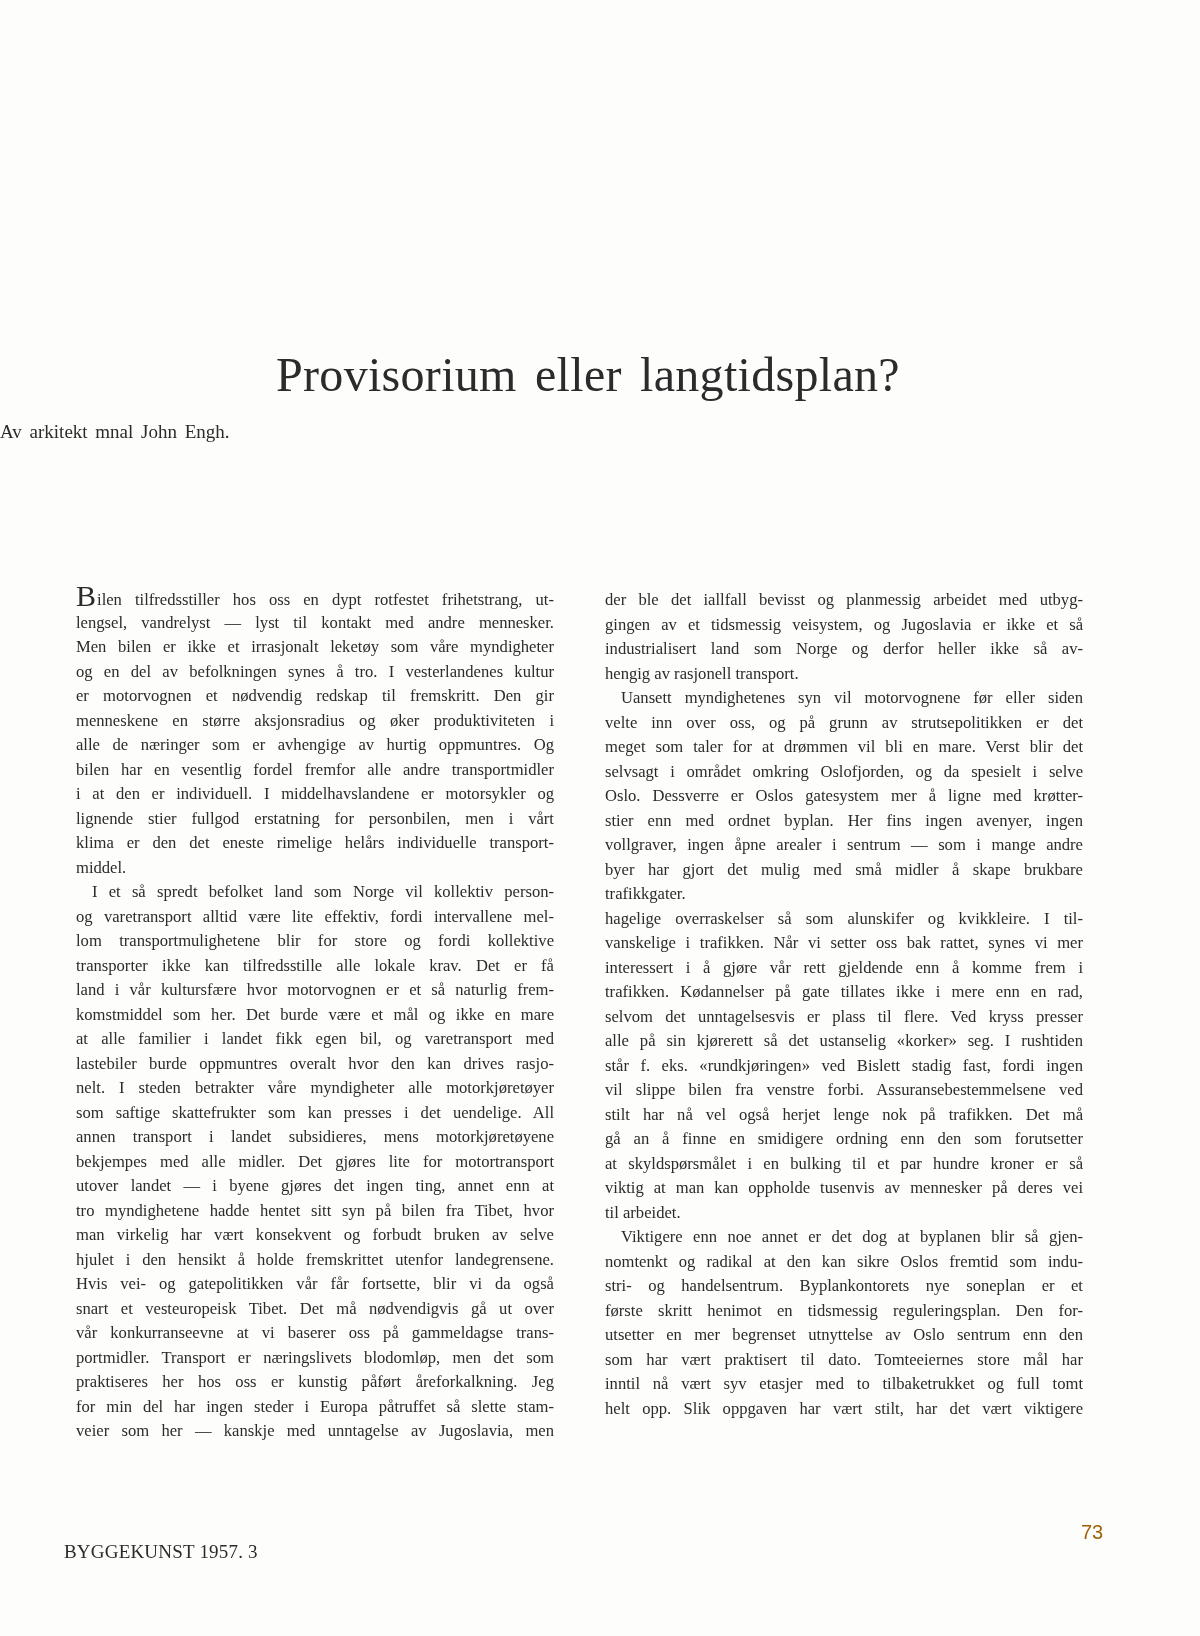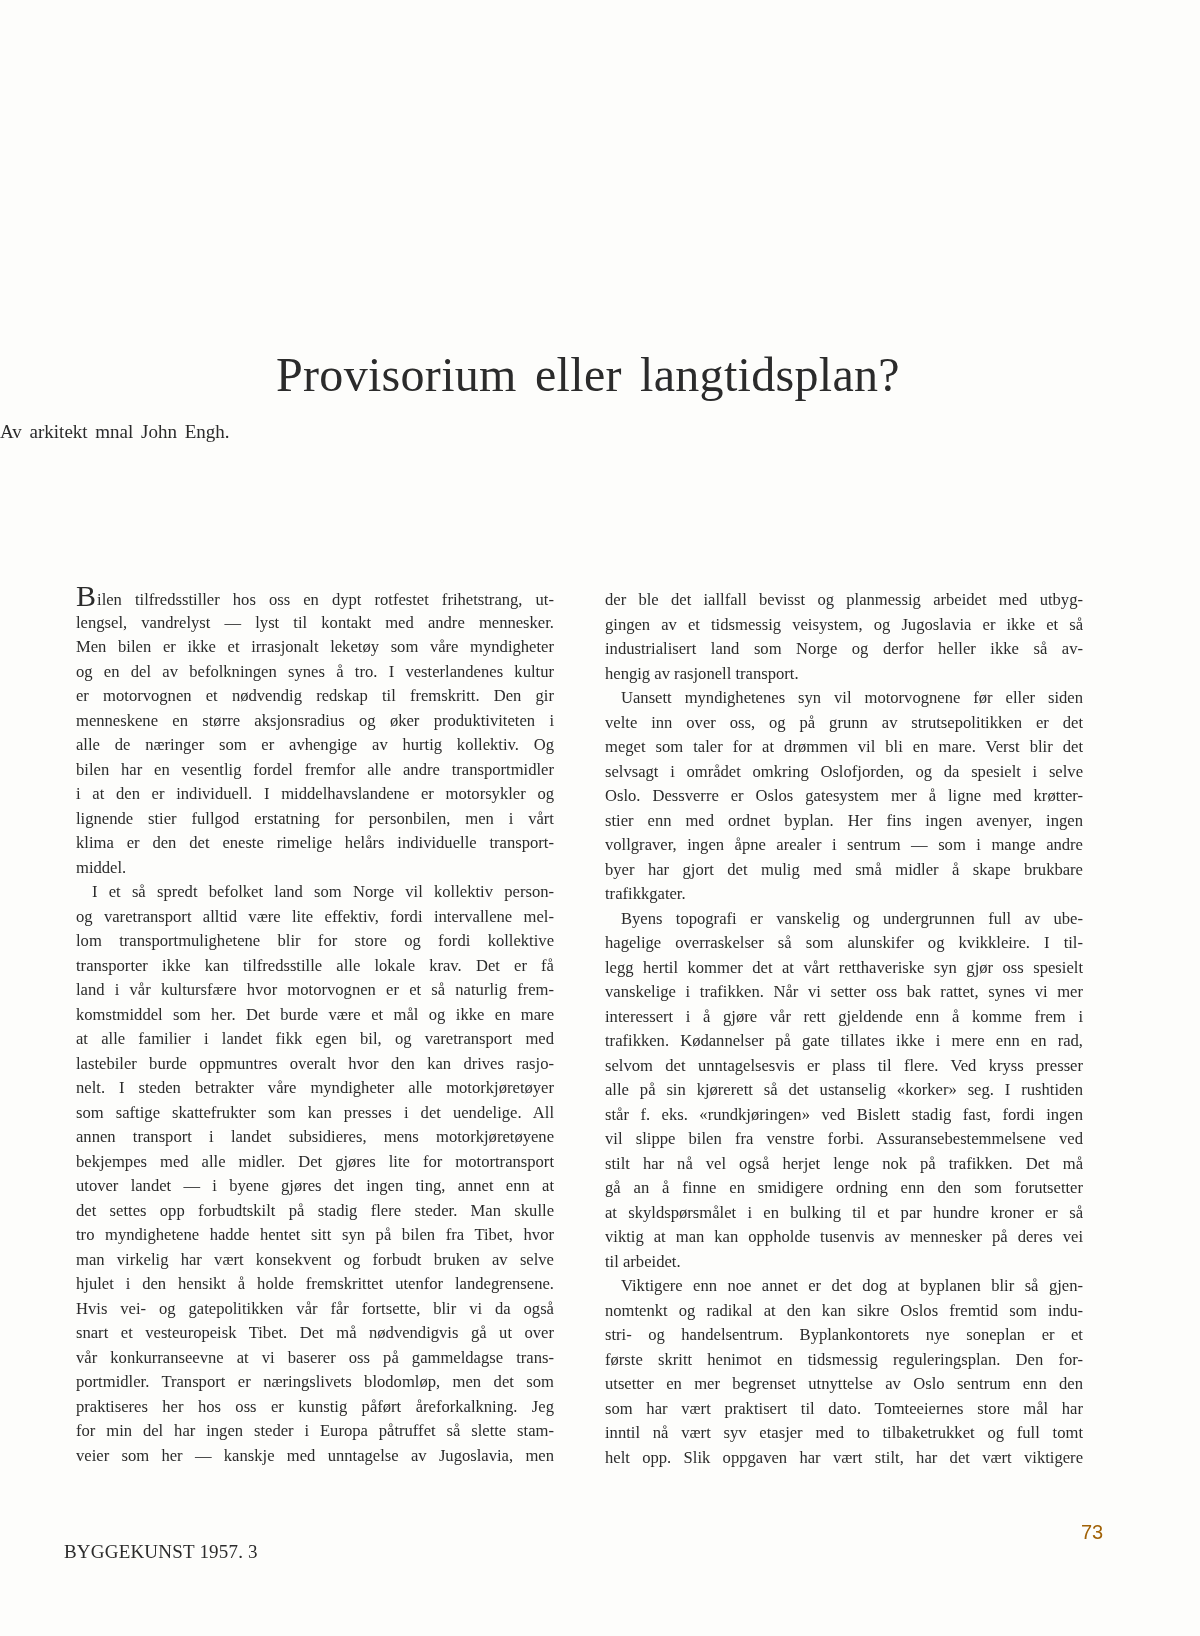--- a/index.html
+++ b/index.html
@@ -90,40 +90,39 @@
 <h1 class="title">Provisorium eller langtidsplan?</h1>
 <p class="byline">Av arkitekt mnal John Engh.</p>
 
 <div class="col col-left" id="col-left">
     <span class="line"><span class="dropcap">B</span><span>ilen tilfredsstiller hos oss en dypt rotfestet frihetstrang, ut-</span></span>
     <span class="line"><span>lengsel, vandrelyst — lyst til kontakt med andre mennesker.</span></span>
     <span class="line"><span>Men bilen er ikke et irrasjonalt leketøy som våre myndigheter</span></span>
     <span class="line"><span>og en del av befolkningen synes å tro. I vesterlandenes kultur</span></span>
     <span class="line"><span>er motorvognen et nødvendig redskap til fremskritt. Den gir</span></span>
     <span class="line"><span>menneskene en større aksjonsradius og øker produktiviteten i</span></span>
-    <span class="line"><span>alle de næringer som er avhengige av hurtig kollektiv. Og</span></span>
+    <span class="line"><span>alle de næringer som er avhengige av hurtig oppmuntres. Og</span></span>
     <span class="line"><span>bilen har en vesentlig fordel fremfor alle andre transportmidler</span></span>
     <span class="line"><span>i at den er individuell. I middelhavslandene er motorsykler og</span></span>
     <span class="line"><span>lignende stier fullgod erstatning for personbilen, men i vårt</span></span>
     <span class="line"><span>klima er den det eneste rimelige helårs individuelle transport-</span></span>
     <span class="line last"><span>middel.</span></span>
     <span class="line indent"><span>I et så spredt befolket land som Norge vil kollektiv person-</span></span>
     <span class="line"><span>og varetransport alltid være lite effektiv, fordi intervallene mel-</span></span>
     <span class="line"><span>lom transportmulighetene blir for store og fordi kollektive</span></span>
     <span class="line"><span>transporter ikke kan tilfredsstille alle lokale krav. Det er få</span></span>
     <span class="line"><span>land i vår kultursfære hvor motorvognen er et så naturlig frem-</span></span>
     <span class="line"><span>komstmiddel som her. Det burde være et mål og ikke en mare</span></span>
     <span class="line"><span>at alle familier i landet fikk egen bil, og varetransport med</span></span>
     <span class="line"><span>lastebiler burde oppmuntres overalt hvor den kan drives rasjo-</span></span>
     <span class="line"><span>nelt. I steden betrakter våre myndigheter alle motorkjøretøyer</span></span>
     <span class="line"><span>som saftige skattefrukter som kan presses i det uendelige. All</span></span>
     <span class="line"><span>annen transport i landet subsidieres, mens motorkjøretøyene</span></span>
     <span class="line"><span>bekjempes med alle midler. Det gjøres lite for motortransport</span></span>
     <span class="line"><span>utover landet — i byene gjøres det ingen ting, annet enn at</span></span>
-    <span class="line"><span>det settes opp forbudtskilt på stadig flere steder. Man skulle</span></span>
     <span class="line"><span>tro myndighetene hadde hentet sitt syn på bilen fra Tibet, hvor</span></span>
     <span class="line"><span>man virkelig har vært konsekvent og forbudt bruken av selve</span></span>
     <span class="line"><span>hjulet i den hensikt å holde fremskrittet utenfor landegrensene.</span></span>
     <span class="line"><span>Hvis vei- og gatepolitikken vår får fortsette, blir vi da også</span></span>
     <span class="line"><span>snart et vesteuropeisk Tibet. Det må nødvendigvis gå ut over</span></span>
     <span class="line"><span>vår konkurranseevne at vi baserer oss på gammeldagse trans-</span></span>
     <span class="line"><span>portmidler. Transport er næringslivets blodomløp, men det som</span></span>
     <span class="line"><span>praktiseres her hos oss er kunstig påført åreforkalkning. Jeg</span></span>
     <span class="line"><span>for min del har ingen steder i Europa påtruffet så slette stam-</span></span>
     <span class="line"><span>veier som her — kanskje med unntagelse av Jugoslavia, men</span></span>
@@ -135,23 +134,21 @@
     <span class="line last"><span>hengig av rasjonell transport.</span></span>
     <span class="line indent"><span>Uansett myndighetenes syn vil motorvognene før eller siden</span></span>
     <span class="line"><span>velte inn over oss, og på grunn av strutsepolitikken er det</span></span>
     <span class="line"><span>meget som taler for at drømmen vil bli en mare. Verst blir det</span></span>
     <span class="line"><span>selvsagt i området omkring Oslofjorden, og da spesielt i selve</span></span>
     <span class="line"><span>Oslo. Dessverre er Oslos gatesystem mer å ligne med krøtter-</span></span>
     <span class="line"><span>stier enn med ordnet byplan. Her fins ingen avenyer, ingen</span></span>
     <span class="line"><span>vollgraver, ingen åpne arealer i sentrum — som i mange andre</span></span>
     <span class="line"><span>byer har gjort det mulig med små midler å skape brukbare</span></span>
     <span class="line last"><span>trafikkgater.</span></span>
-    <span class="line indent"><span>Byens topografi er vanskelig og undergrunnen full av ube-</span></span>
     <span class="line"><span>hagelige overraskelser så som alunskifer og kvikkleire. I til-</span></span>
-    <span class="line"><span>legg hertil kommer det at vårt retthaveriske syn gjør oss spesielt</span></span>
     <span class="line"><span>vanskelige i trafikken. Når vi setter oss bak rattet, synes vi mer</span></span>
     <span class="line"><span>interessert i å gjøre vår rett gjeldende enn å komme frem i</span></span>
     <span class="line"><span>trafikken. Kødannelser på gate tillates ikke i mere enn en rad,</span></span>
     <span class="line"><span>selvom det unntagelsesvis er plass til flere. Ved kryss presser</span></span>
     <span class="line"><span>alle på sin kjørerett så det ustanselig «korker» seg. I rushtiden</span></span>
     <span class="line"><span>står f. eks. «rundkjøringen» ved Bislett stadig fast, fordi ingen</span></span>
     <span class="line"><span>vil slippe bilen fra venstre forbi. Assuransebestemmelsene ved</span></span>
     <span class="line"><span>stilt har nå vel også herjet lenge nok på trafikken. Det må</span></span>
     <span class="line"><span>gå an å finne en smidigere ordning enn den som forutsetter</span></span>
     <span class="line"><span>at skyldspørsmålet i en bulking til et par hundre kroner er så</span></span>

